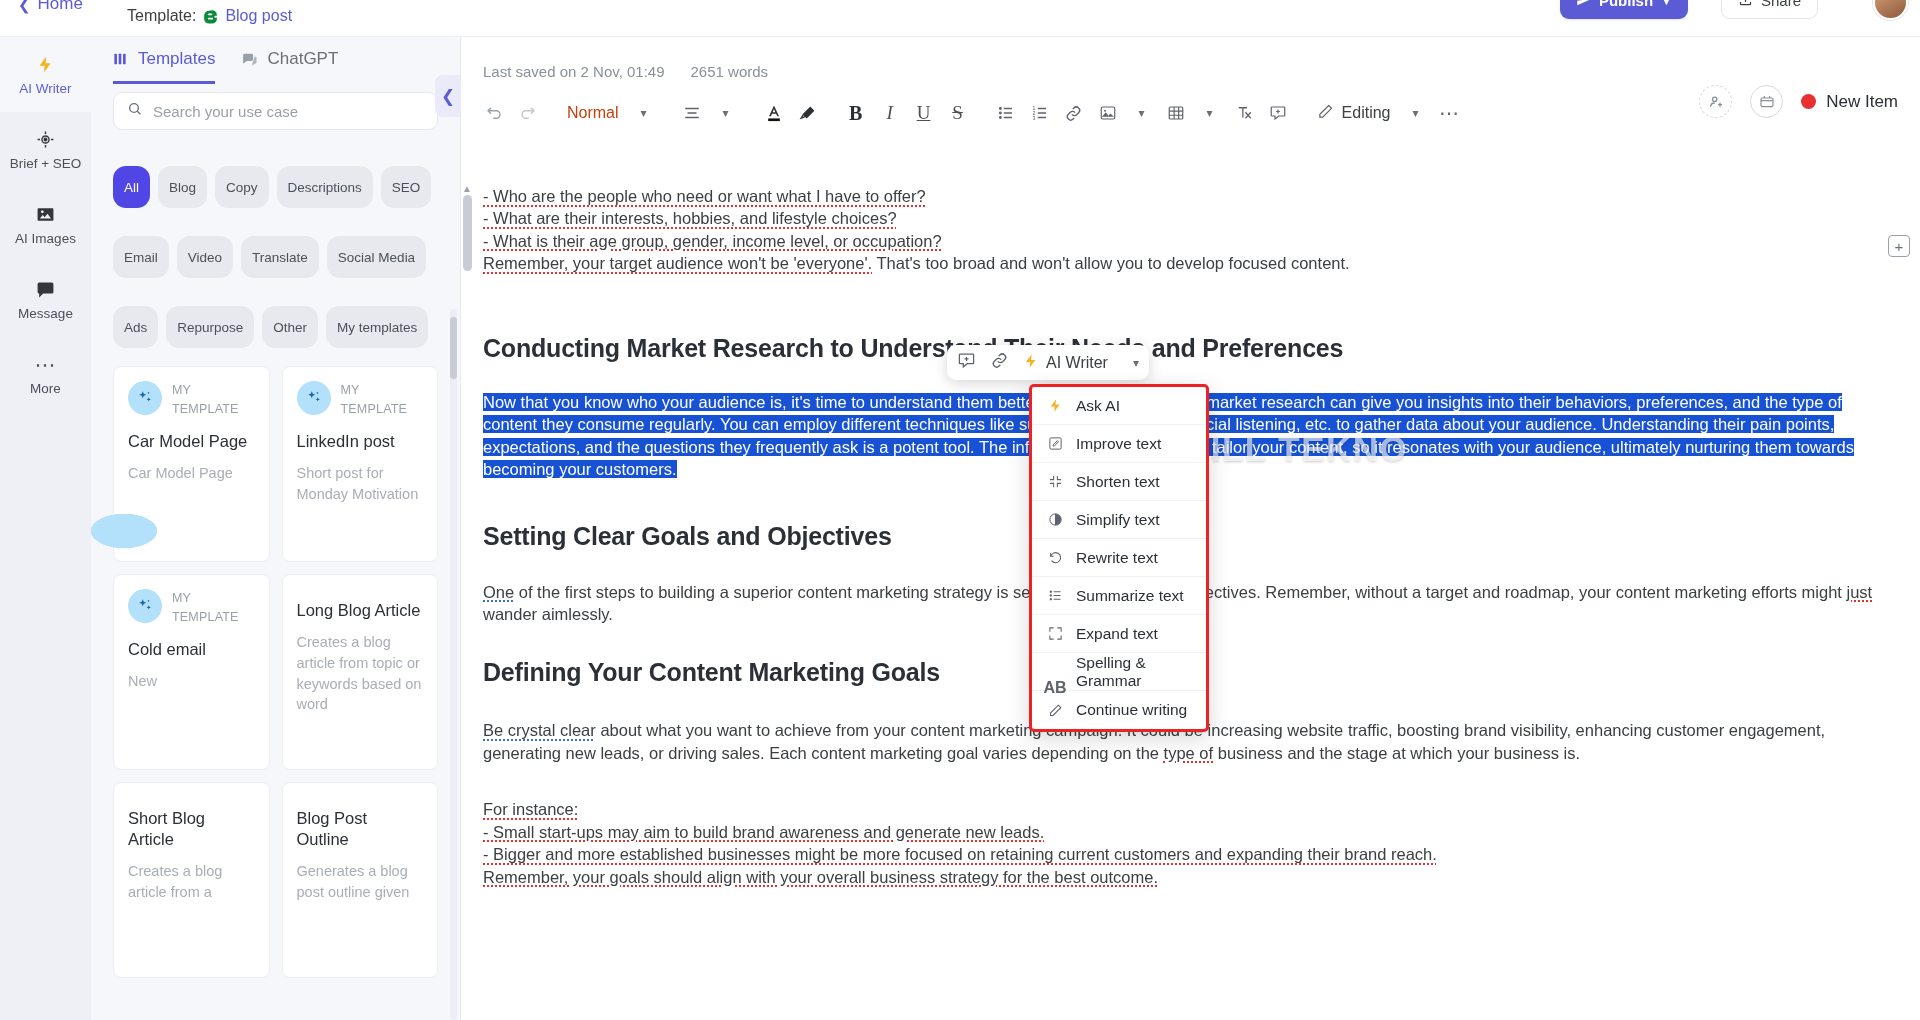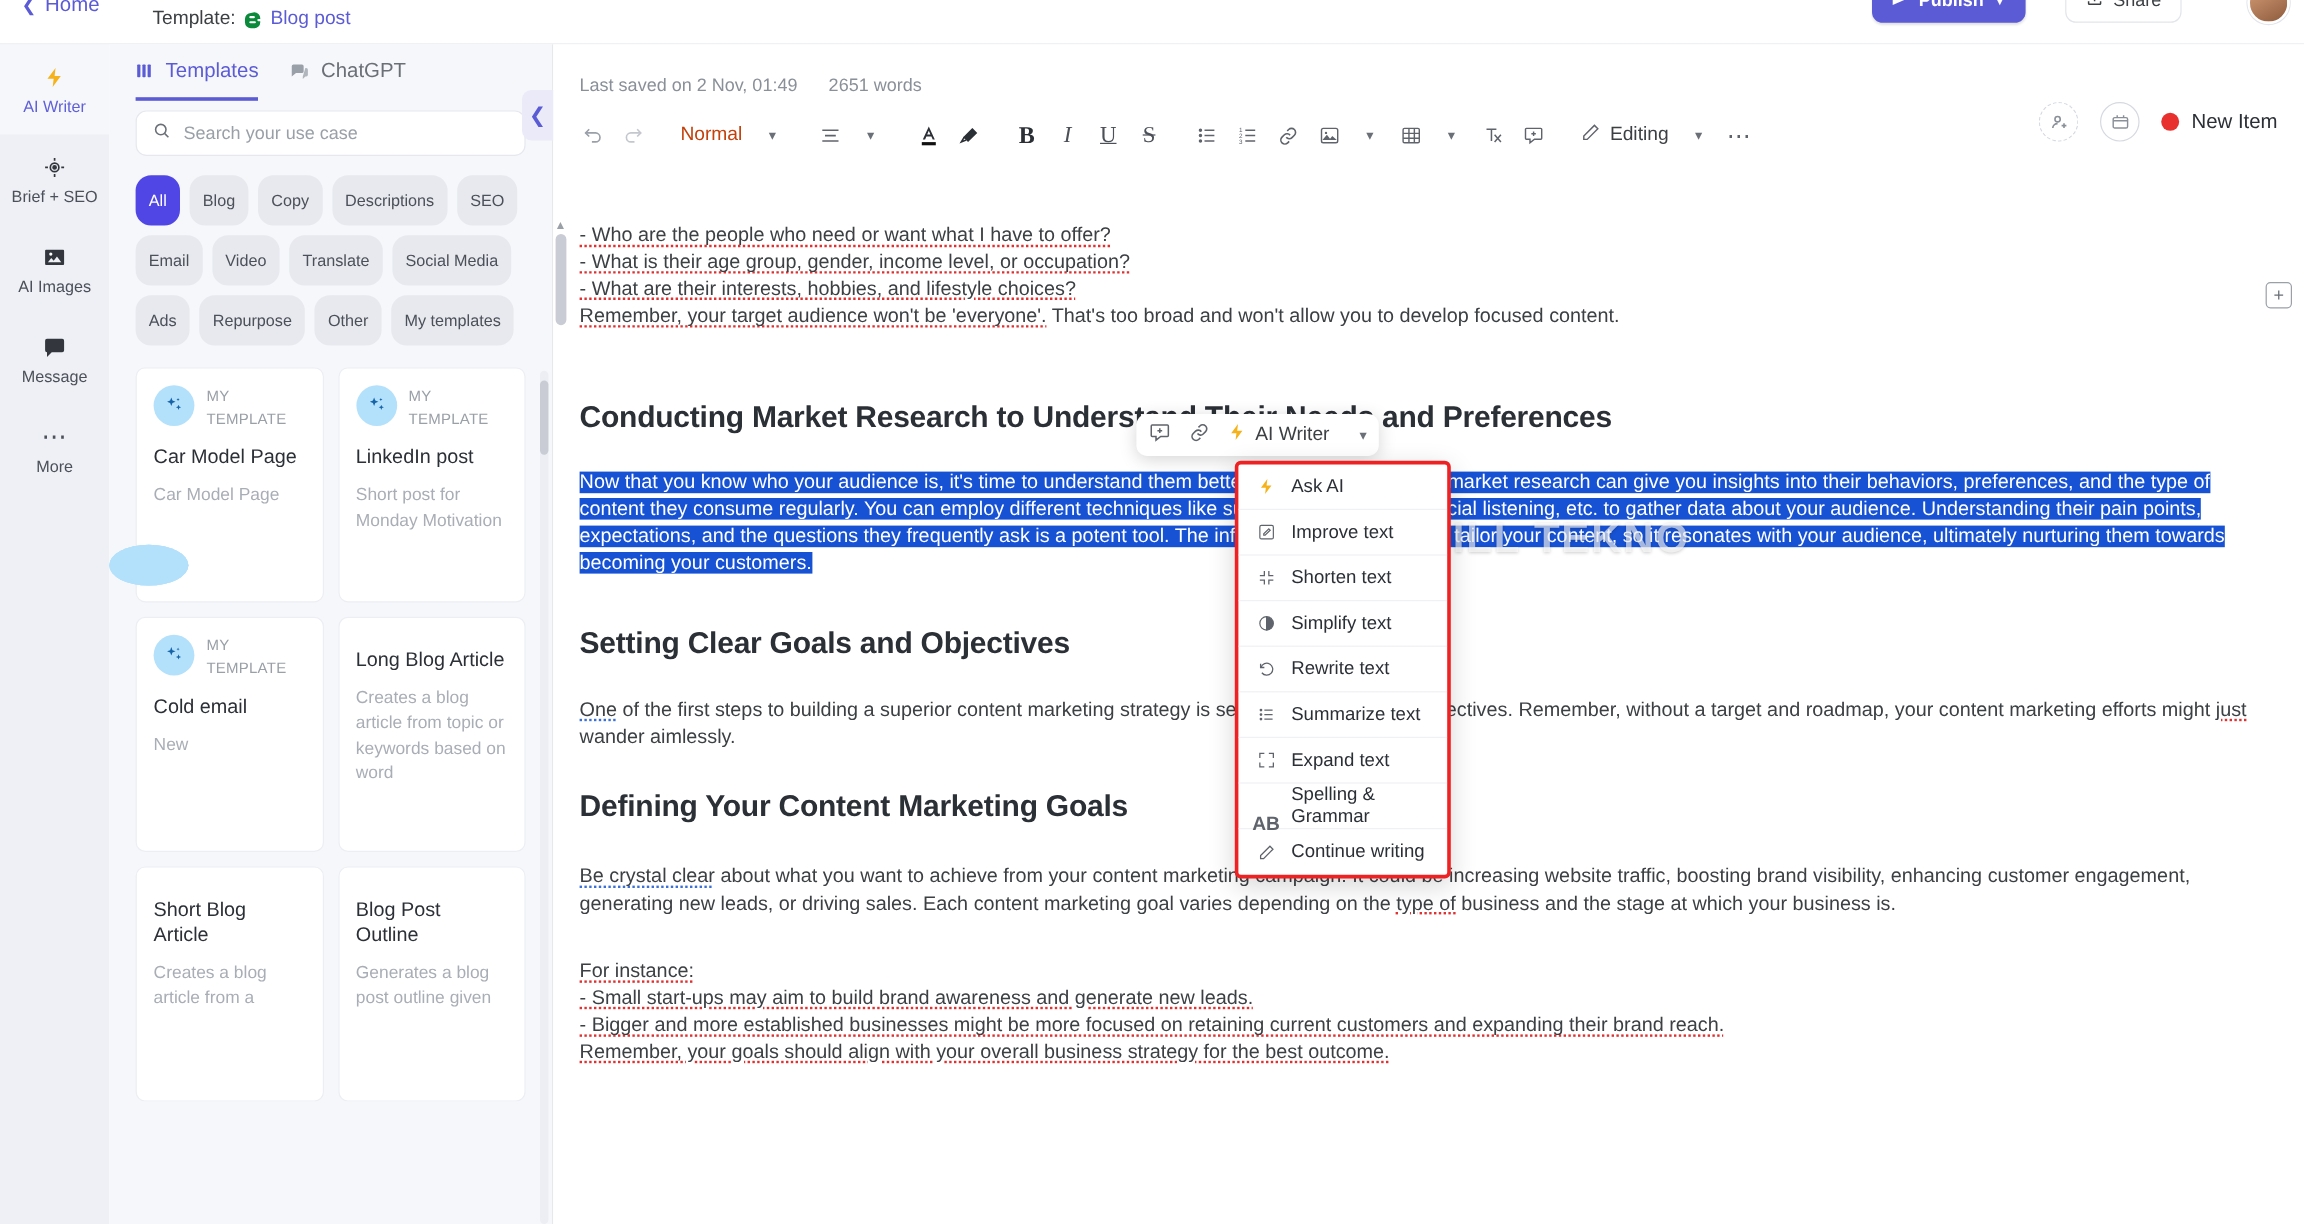--- a/index.html
+++ b/index.html
@@ -100,21 +100,21 @@
   .search-box input {
     border: 0; outline: 0; font-size: 15px; color: #3c4043; background: transparent;
     width: 100%; font-family: "Liberation Sans", sans-serif;
   }
   .search-box input::placeholder { color: #9aa0a8; }
 
   .chips { padding: 16px 22px 0 22px; display: flex; flex-wrap: wrap; gap: 8px 8px; }
   .chip {
     height: 42px; padding: 16px 11px; border-radius: 13px;
     background: #e7e9ef; color: #4c5058; font-size: 13.5px;
-    display: flex; align-items: center;
+    display: flex; align-items: center; margin-top: 20px;
   }
   .chip.active { background: #4f46e5; color: #fff; }
 
   .cards {
     margin-top: 18px; padding: 0 22px 0 22px;
     display: grid; grid-template-columns: 1fr 1fr; gap: 12px;
     overflow: hidden; position: relative;
   }
   .card {
     background: #fff; border: 1px solid #eceef3; border-radius: 8px;
@@ -627,22 +627,22 @@
         <div class="tb tb-chev">▾</div>
         <div class="tb" style="font-size:20px;letter-spacing:1px;">⋯</div>
       </div>
 
       <div class="doc-scroll-arrow">▲</div>
       <div class="doc-scrollbar"></div>
       <div class="plus-right">+</div>
 
       <div class="doc">
         <p class="blk"><span class="squig">- Who are the people who need or want what I have to offer?</span></p>
+        <p class="blk"><span class="squig">- What are their interests, hobbies, and lifestyle choices?</span></p>
         <p class="blk"><span class="squig">- What is their age group, gender, income level, or occupation?</span></p>
-        <p class="blk"><span class="squig">- What are their interests, hobbies, and lifestyle choices?</span></p>
         <p class="blk"><span class="squig">Remember, your target audience won't be 'everyone'.</span><span> That's too broad and won't allow you to develop focused content.</span></p>
 
         <h2 style="margin-top:56px;">Conducting Market Research to Understand Their Needs and Preferences</h2>
 
         <p style="margin-top:26px;">
           <span class="sel">Now that you know who your audience is, it's time to understand them better. Conducting thorough market research can give you insights into their behaviors, preferences, and the type of content they consume regularly. You can employ different techniques like surveys, focus groups, social listening, etc. to gather data about your audience. Understanding their pain points, expectations, and the questions they frequently ask is a potent tool. The information collected helps tailor your content, so it resonates with your audience, ultimately nurturing them towards becoming your customers.</span>
         </p>
 
         <h2 style="margin-top:38px;">Setting Clear Goals and Objectives</h2>
 

